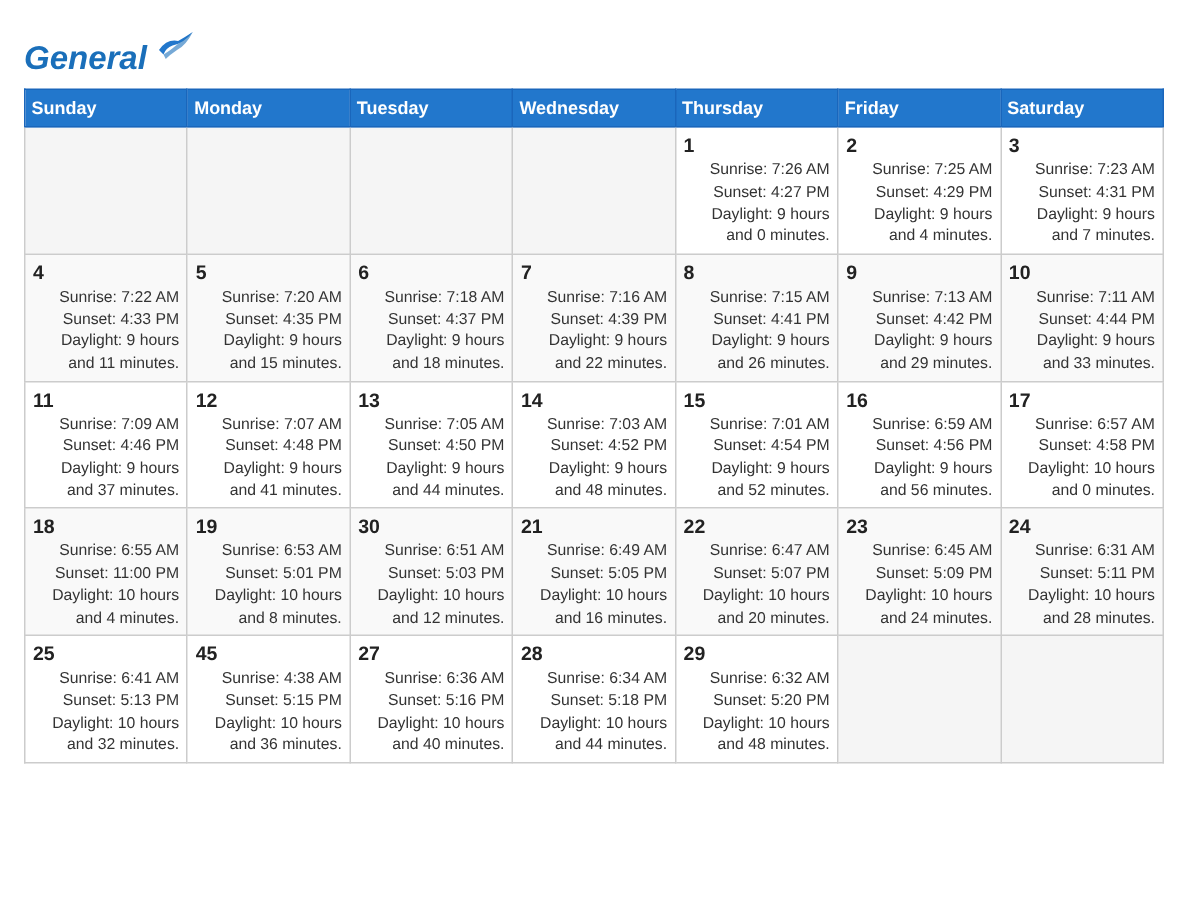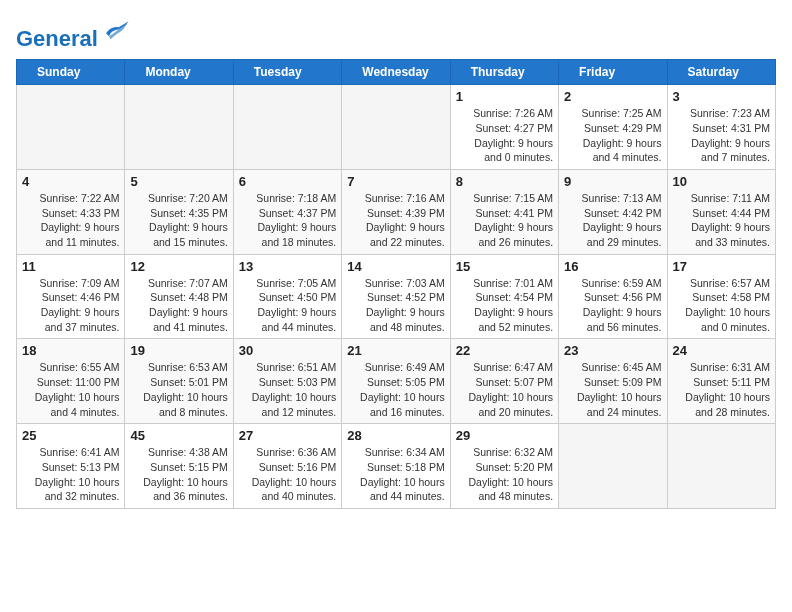--- a/index.html
+++ b/index.html
@@ -8,20 +8,21 @@
       background: #fff;
       width: 792px;
       min-height: 612px;
       padding: 16px;
     }
     .header-area {
       display: flex;
       justify-content: space-between;
       align-items: flex-start;
       margin-bottom: 8px;
+      font-style: italic;
     }
     .logo {
       display: flex;
       align-items: center;
       gap: 0px;
     }
     .logo-text {
       font-size: 22px;
       font-weight: bold;
       color: #333;
@@ -50,21 +51,21 @@
       font-weight: bold;
     }
     table {
       width: 100%;
       border-collapse: collapse;
       font-size: 11px;
     }
     thead th {
       background-color: #2277cc;
       color: #fff;
-      padding: 5px 20px;
+      padding: 5px 4px;
       text-align: left;
       font-size: 12px;
       font-weight: bold;
       border: 1px solid #1a66bb;
     }
     td {
       border: 1px solid #ccc;
       vertical-align: top;
       padding: 4px 5px;
       width: 108px;

